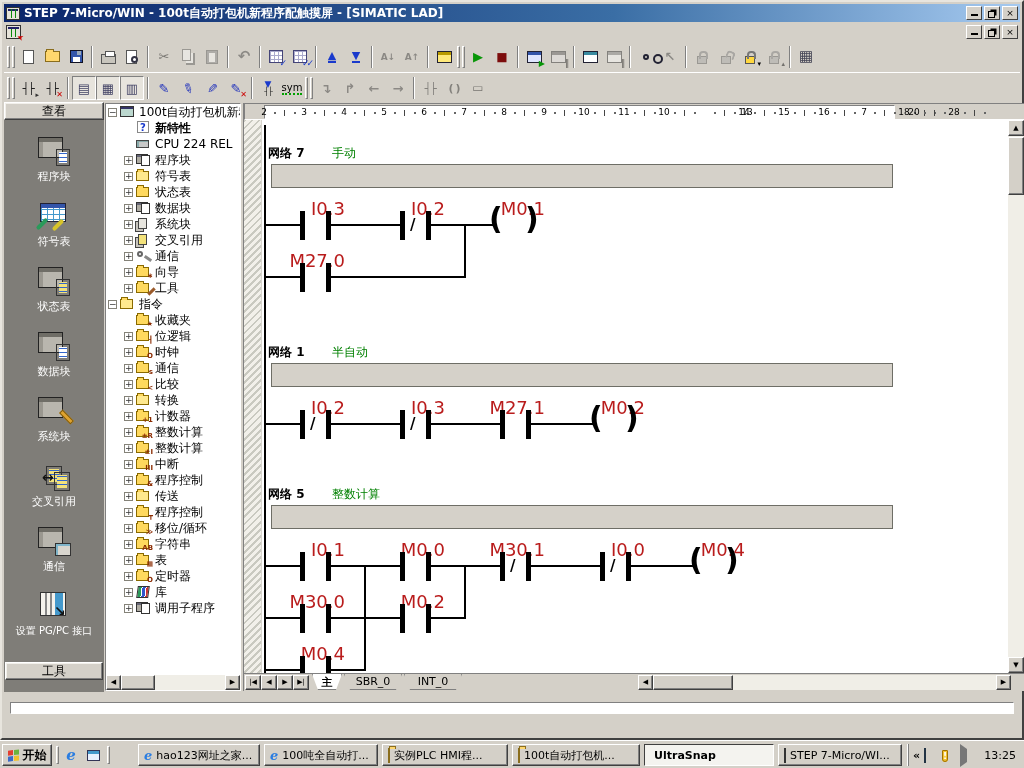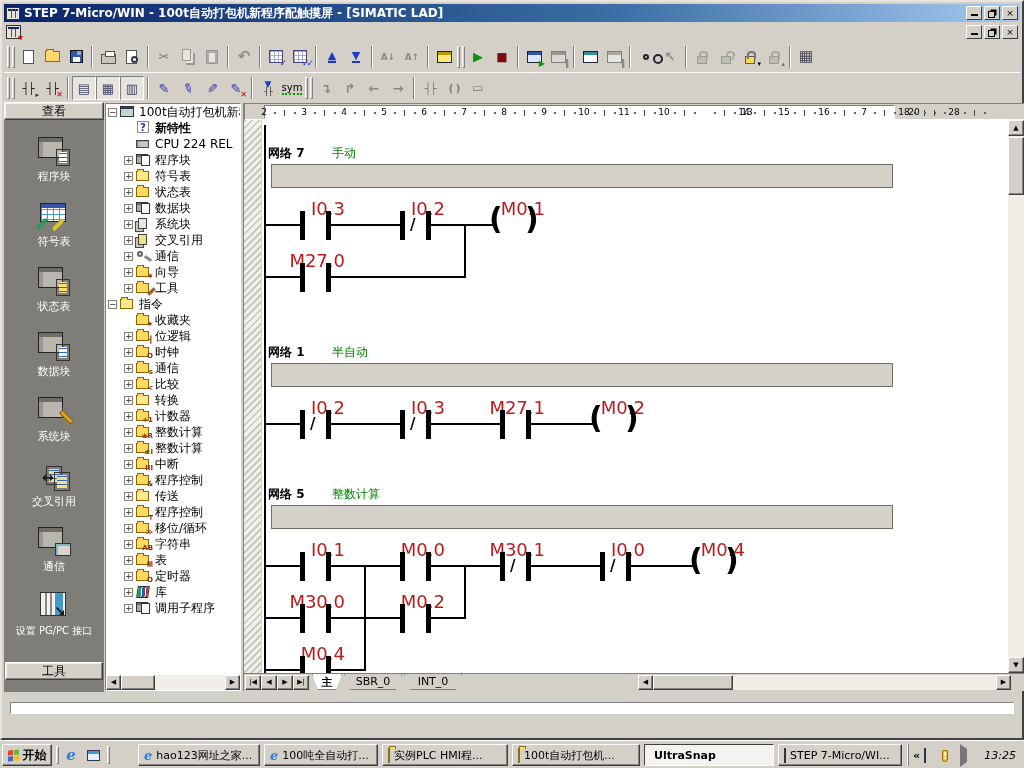--- a/index.html
+++ b/index.html
@@ -188,21 +188,21 @@
   .taskbtn.active { background:#f4f3ef; border-color:#404040 #fff #fff #404040; box-shadow:none; font-weight:bold; }
   .tfold { width:14px; height:10px; background:#ffd76e; border:1px solid #8a6d1d; position:relative; flex:0 0 auto; }
   .tfold::before { content:""; position:absolute; top:-3px; left:0; width:5px; height:2px; background:#ffd76e; border:1px solid #8a6d1d; border-bottom:none; }
   .usnap { width:13px; height:13px; border-radius:50%; background:radial-gradient(circle at 50% 50%, #222 0 35%, #999 36% 70%, #444 71%); flex:0 0 auto; }
   .s7ico { width:14px; height:12px; background:#e6e3da; border:1px solid #333; box-shadow:inset 0 2px 0 #226; flex:0 0 auto; }
   #tray { position:absolute; right:2px; top:3px; width:114px; height:22px; border-left:1px solid #808080; box-shadow:-1px 0 0 #fff; display:flex; align-items:center; gap:4px; padding-left:4px; font-size:11px; }
   .trayico { width:14px; height:13px; position:relative; }
   .ti-mon { background:#cfe2ff; border:1px solid #234; box-shadow:inset 2px 2px 0 #49c; width:13px; height:10px; margin-top:2px; }
   .ti-shield { width:12px; height:12px; background:#f2c12e; border-radius:2px 2px 6px 6px; border:1px solid #a07000; color:#fff; font-size:9px; font-weight:bold; text-align:center; line-height:11px; }
   .ti-vol { width:0; height:0; border:5px solid transparent; border-left:7px solid #777; margin-top:3px; transform:rotate(180deg); }
-  #clock { margin-left:auto; padding-right:6px;font-style:italic; }
+  #clock { margin-left:auto; padding-right:6px; }
 </style>
 </head>
 <body>
 
 <div class="window">
   <div class="titlebar">
     <span class="appico"></span>
     <span class="ttl">STEP 7-Micro/WIN - 100t自动打包机新程序配触摸屏 - [SIMATIC LAD]</span>
     <span class="winbtns">
       <span class="wbtn">

